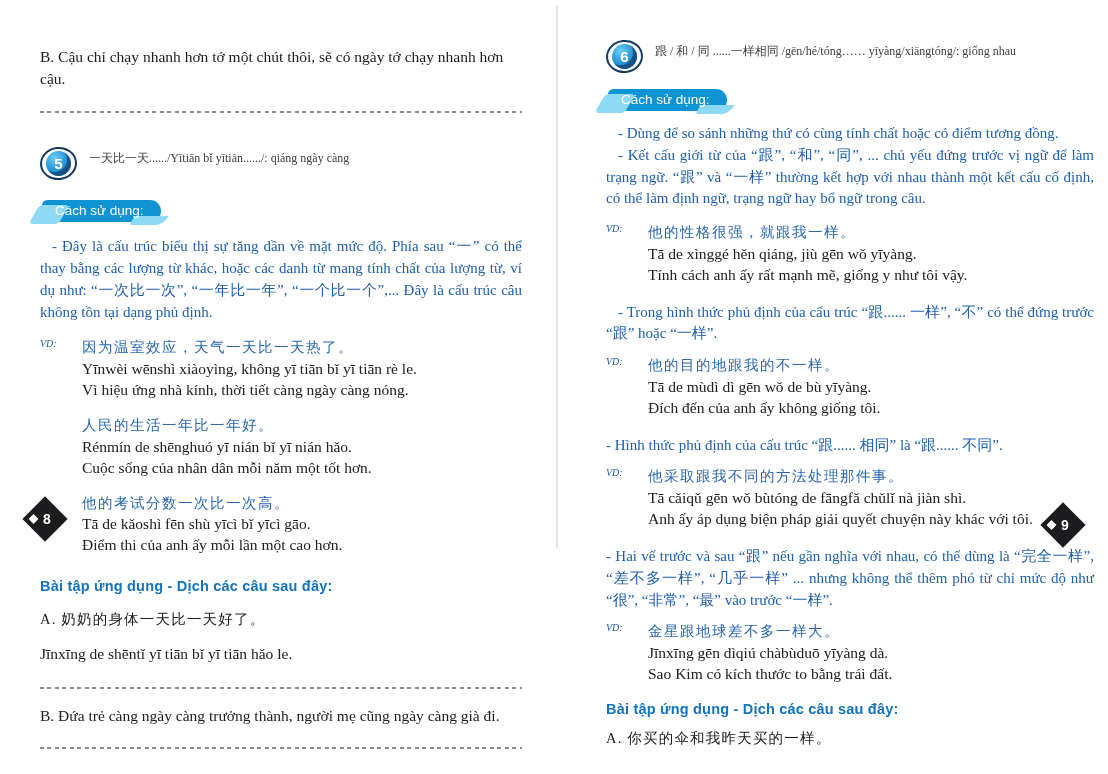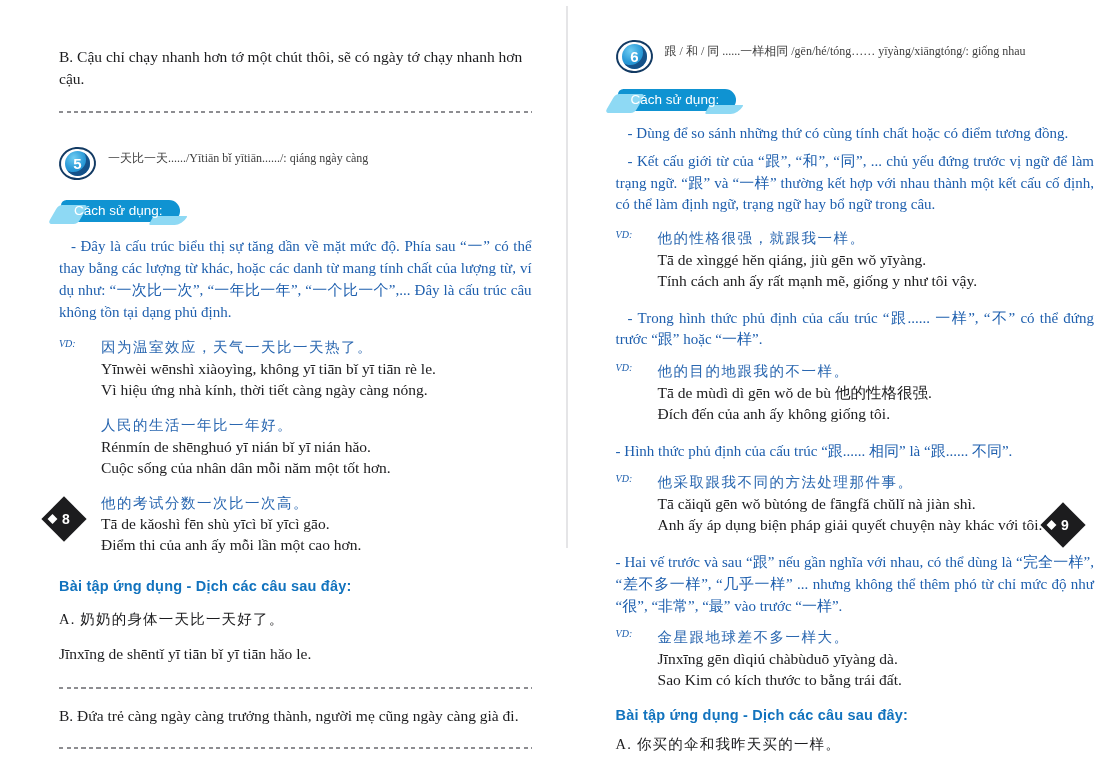--- a/index.html
+++ b/index.html
@@ -1,20 +1,20 @@
 <!DOCTYPE html>
 <html><head>
 <meta charset="utf-8">
 <style>
   html,body{margin:0;padding:0;}
   body{
     width:1108px;height:774px;background:#ffffff;overflow:hidden;
     font-family:"Liberation Serif", serif;color:#1d1d1f;
   }
-  .spread{display:flex;height:574px;padding-left:19px;}
+  .spread{display:flex;height:574px;}
   .page{position:relative;box-sizing:border-box;}
   .page-left{width:556px;padding:46px 34px 0 40px;}
   .page-right{width:550px;padding:40px 14px 0 48px;}
   .divider{width:2px;background:#e5e5e7;margin:6px 0 26px 0;flex:none;}
 
   .black-text{font-size:15.5px;line-height:1.4;color:#1c1c1e;}
   .dashed{height:2px;margin:0;background-image:repeating-linear-gradient(90deg,#8d8d91 0 4px,transparent 4px 7.5px);}
 
   .section-head{display:flex;align-items:flex-start;gap:12px;}
   .sec-badge{flex:none;display:inline-flex;width:33px;height:29px;border:2px solid #123a63;
@@ -50,21 +50,21 @@
 
   .page-badge{position:absolute;width:46px;height:46px;}
   .page-badge .diamond-bg{position:absolute;inset:7px;background:#1c1c1e;transform:rotate(45deg);}
   .page-badge .diamond-notch{position:absolute;left:7px;top:50%;width:7px;height:7px;background:#ffffff;
     transform:translate(1px,-50%) rotate(45deg);}
   .page-badge .page-num{position:absolute;inset:0;display:flex;align-items:center;justify-content:center;
     color:#fff;font-family:"Liberation Sans",sans-serif;font-weight:bold;font-size:14px;padding-left:4px;box-sizing:border-box;}
   .badge-left{left:22px;bottom:32px;}
   .badge-right{right:22px;bottom:26px;}
 
-  .mt6{margin-top:6px;}.mt10{margin-top:10px;}.mt12{margin-top:12px;}.mt14{margin-top:14px;}
+  .mt6{}.mt10{margin-top:10px;}.mt12{margin-top:12px;}.mt14{margin-top:14px;}
   .mt16{margin-top:16px;}.mt20{margin-top:20px;}.mt22{margin-top:22px;}.mt34{margin-top:34px;}
 </style>
 </head>
 <body>
 
 <div class="spread">
 
   <div class="page page-left">
     <p class="black-text" style="margin:0;">B. Cậu chỉ chạy nhanh hơn tớ một chút thôi, sẽ có ngày tớ chạy nhanh hơn cậu.</p>
 
@@ -155,21 +155,21 @@
         <div class="vi">Tính cách anh ấy rất mạnh mẽ, giống y như tôi vậy.</div>
       </div>
     </div>
 
     <p class="blue-par indent mt16">- Trong hình thức phủ định của cấu trúc “跟...... 一样”, “不” có thể đứng trước “跟” hoặc “一样”.</p>
 
     <div class="vd-block mt10">
       <span class="vd-label">VD:</span>
       <div class="vd-content">
         <div class="zh">他的目的地跟我的不一样。</div>
-        <div class="pinyin">Tā de mùdì dì gēn wǒ de bù 他的性格很强.</div>
+        <div class="pinyin">Tā de mùdì dì gēn wǒ de bù yīyàng.</div>
         <div class="vi">Đích đến của anh ấy không giống tôi.</div>
       </div>
     </div>
 
     <p class="blue-par mt16">- Hình thức phủ định của cấu trúc “跟...... 相同” là “跟...... 不同”.</p>
 
     <div class="vd-block mt10">
       <span class="vd-label">VD:</span>
       <div class="vd-content">
         <div class="zh">他采取跟我不同的方法处理那件事。</div>

